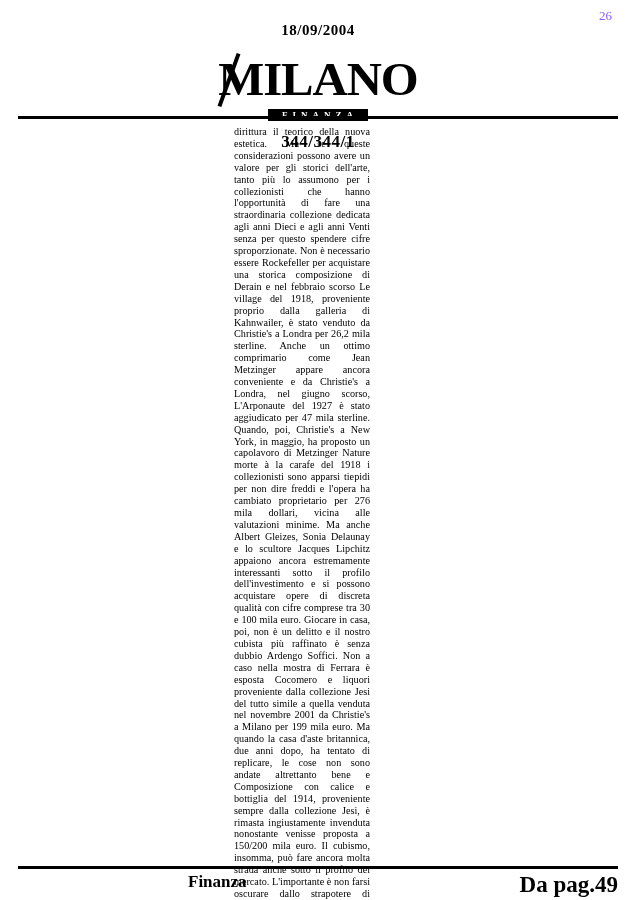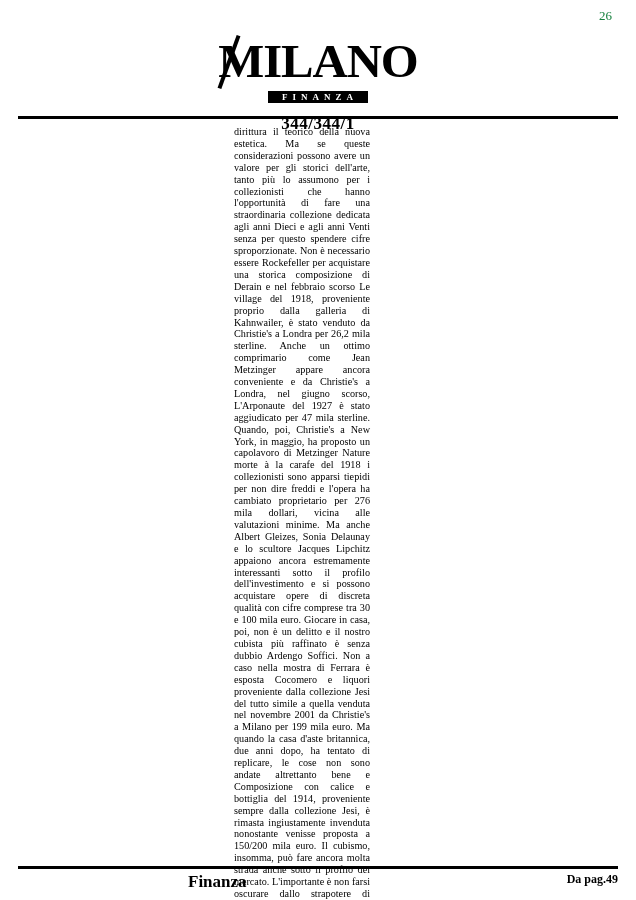--- a/index.html
+++ b/index.html
@@ -20,21 +20,21 @@
     width: 636px;
     height: 900px;
     box-sizing: border-box;
   }
   .page-number {
     position: absolute;
     top: 8px;
     right: 24px;
     font-family: "Liberation Serif", serif;
     font-size: 13px;
-    color: #15803d;
+    color: #8b5cf6;
   }
   .masthead {
     position: absolute;
     top: 22px;
     left: 0;
     width: 636px;
     text-align: center;
   }
   .issue-date {
     font-family: "Liberation Serif", serif;
@@ -136,31 +136,32 @@
     font-family: "Liberation Serif", serif;
     font-weight: bold;
     font-size: 17px;
   }
   .footer-right {
     position: absolute;
     right: 0;
     top: 0;
     font-family: "Liberation Serif", serif;
     font-weight: bold;
-    font-size: 12px;
+    font-size: 23px;
   }
 </style>
 </head>
 <body>
 
 <div class="page">
 
   <div class="page-number">26</div>
 
   <div class="masthead">
+    <div class="issue-date">18/09/2004</div>
     <div class="logo-wrap">
       <span class="logo-slash"></span>
       <span class="logo-word">MILANO</span>
       <span class="logo-sub">FINANZA</span>
     </div>
     <div class="edition-line">344/344/1</div>
   </div>
 
   <div class="rule-top"></div>
 

